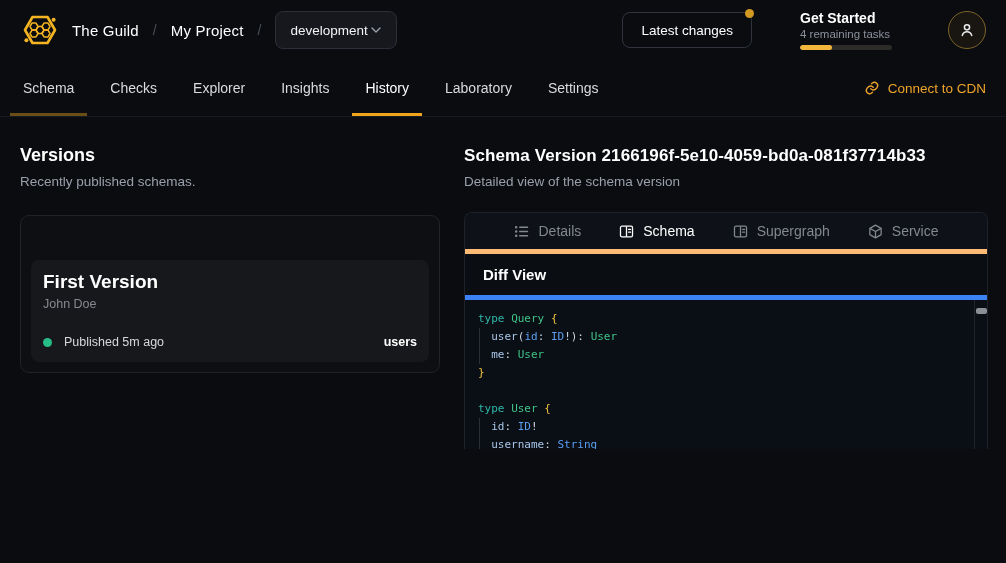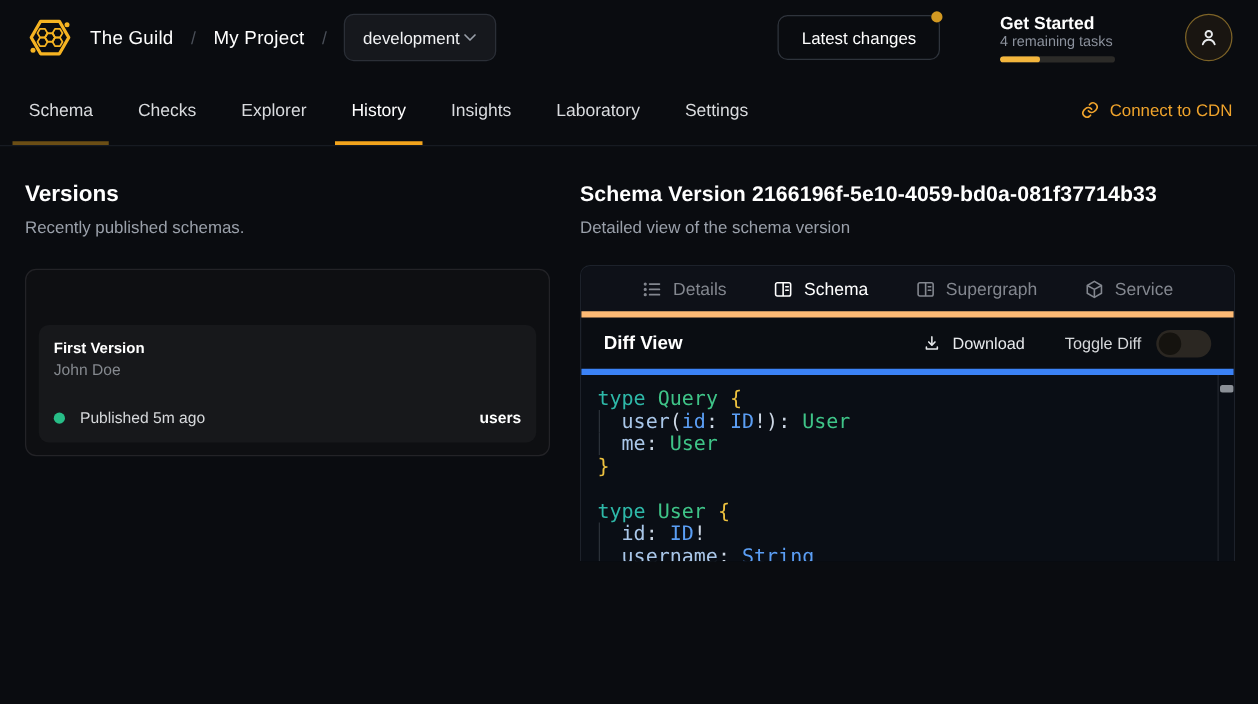--- a/index.html
+++ b/index.html
@@ -66,21 +66,21 @@
   .section-title { font-size:18px; font-weight:700; color:#ffffff; margin-top:8px; }
   .section-sub { font-size:13.5px; color:#9aa0aa; margin-top:8px; }
   .detail-title { font-size:17px; font-weight:700; color:#ffffff; margin-top:9px;
     white-space:nowrap; letter-spacing:.1px; }
 
   
   .versions-card { margin-top:26px; background:#0e0f12; border:1px solid #232327;
     border-radius:9px; padding:44px 10px 10px 10px; }
   .version-item { background:#17181b; border-radius:8px; padding:11px 12px 13px 12px;
     cursor:pointer; }
-  .vi-title { font-size:12px; font-weight:600; color:#ffffff; }
+  .vi-title { font-size:19px; font-weight:600; color:#ffffff; }
   .vi-author { font-size:12.5px; color:#85898f; margin-top:4px; }
   .vi-row { display:flex; align-items:center; margin-top:24px; }
   .vi-dot { width:9px; height:9px; border-radius:50%; background:#27bd87; margin-right:12px; }
   .vi-status { font-size:12.5px; color:#d6d8db; }
   .vi-service { margin-left:auto; font-size:12.5px; font-weight:700; color:#ffffff; }
 
   
   .detail-panel { margin-top:23px; flex:1; display:flex; flex-direction:column;
     border:1px solid #1d222b; border-bottom:none; border-radius:8px 8px 0 0;
     background:#0a0d12; min-height:0; overflow:hidden; }
@@ -98,21 +98,21 @@
     background:none; border:none; cursor:pointer; font-family:inherit; }
   .download-btn svg { width:15px; height:15px; }
   .toggle-label { margin-left:32px; font-size:13px; color:#d6d8db; }
   .switch { margin-left:12px; width:44px; height:22px; border-radius:11px; background:#2b2722;
     position:relative; cursor:pointer; flex:0 0 auto; }
   .switch .thumb { position:absolute; top:2px; left:2px; width:18px; height:18px;
     border-radius:50%; background:#15130f; }
 
   
   .code-area { flex:1; position:relative; background:#0a0e15; padding:10px 14px 16px 13px;
-    font-family:"DejaVu Sans Mono", monospace; font-size:16px; line-height:18px;
+    font-family:"DejaVu Sans Mono", monospace; font-size:11px; line-height:18px;
     overflow:hidden; }
   .code-line { position:relative; height:18px; white-space:pre; }
   .code-line.indented::before { content:""; position:absolute; left:1px; top:0; bottom:0;
     width:1px; background:#2a3038; }
   .tok-kw { color:#2eb8a8; }
   .tok-tn { color:#3fc488; }
   .tok-sc { color:#5b9ef4; }
   .tok-fd { color:#a9c6e8; }
   .tok-br { color:#eec23f; }
   .tok-bk { color:#cf6bd6; }
@@ -172,22 +172,22 @@
           <path d="M6.3 18.5c1.1-3.1 3.2-4.3 5.7-4.3s4.6 1.2 5.7 4.3"></path>
       </svg>
     </div>
   </header>
 
   <nav class="nav">
     <div class="nav-tabs">
         <div class="nav-tab dim">Schema</div>
         <div class="nav-tab">Checks</div>
         <div class="nav-tab">Explorer</div>
+        <div class="nav-tab">Insights</div>
         <div class="nav-tab active">History</div>
-        <div class="nav-tab">Insights</div>
         <div class="nav-tab">Laboratory</div>
         <div class="nav-tab">Settings</div>
       </div>
     <span class="nav-spacer"></span>
     <span class="cdn-link">
       <svg viewBox="0 0 24 24" fill="none" stroke="currentColor" stroke-width="2" stroke-linecap="round" stroke-linejoin="round">
         <path d="M10 13a5 5 0 0 0 7.5.5l2-2a5 5 0 0 0-7-7l-1.2 1.2"></path>
         <path d="M14 11a5 5 0 0 0-7.5-.5l-2 2a5 5 0 0 0 7 7l1.2-1.2"></path>
       </svg>
       <span>Connect to CDN</span>
@@ -255,34 +255,20 @@
                   <path d="M12 3l8 4.6v8.8L12 21l-8-4.6V7.6z"></path>
                   <path d="M12 12l8-4.4M12 12L4 7.6M12 12v9"></path>
                 </svg>
               </span>
               <span>Service</span>
             </div>
           </div>
 
         <div class="diff-row">
           <span class="diff-title">Diff View</span>
-          <div class="diff-actions">
-            <button class="download-btn">
-              <svg viewBox="0 0 24 24" fill="none" stroke="currentColor" stroke-width="2" stroke-linecap="round" stroke-linejoin="round">
-                <path d="M12 4v10"></path>
-                  <path d="M8 10.5l4 4 4-4"></path>
-                  <path d="M5 17v2.5h14V17"></path>
-              </svg>
-              <span>Download</span>
-            </button>
-            <span class="toggle-label">Toggle Diff</span>
-            <span class="switch">
-              <span class="thumb"></span>
-            </span>
-          </div>
         </div>
 
         <div class="code-area">
           <div>
               <div class="code-line"><span class="tok-kw">type </span><span class="tok-tn">Query</span><span class="tok-pn"> </span><span class="tok-br">{</span></div>
               <div class="code-line indented"><span class="tok-fd">  user</span><span class="tok-pn">(</span><span class="tok-sc">id</span><span class="tok-pn">: </span><span class="tok-sc">ID</span><span class="tok-pn">!): </span><span class="tok-tn">User</span></div>
               <div class="code-line indented"><span class="tok-fd">  me</span><span class="tok-pn">: </span><span class="tok-tn">User</span></div>
               <div class="code-line"><span class="tok-br">}</span></div>
               <div class="code-line"></div>
               <div class="code-line"><span class="tok-kw">type </span><span class="tok-tn">User</span><span class="tok-pn"> </span><span class="tok-br">{</span></div>

